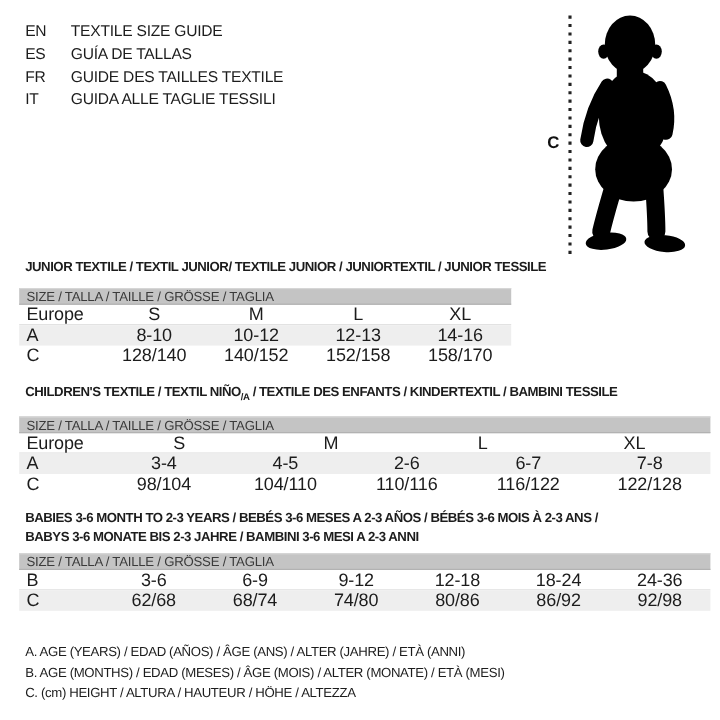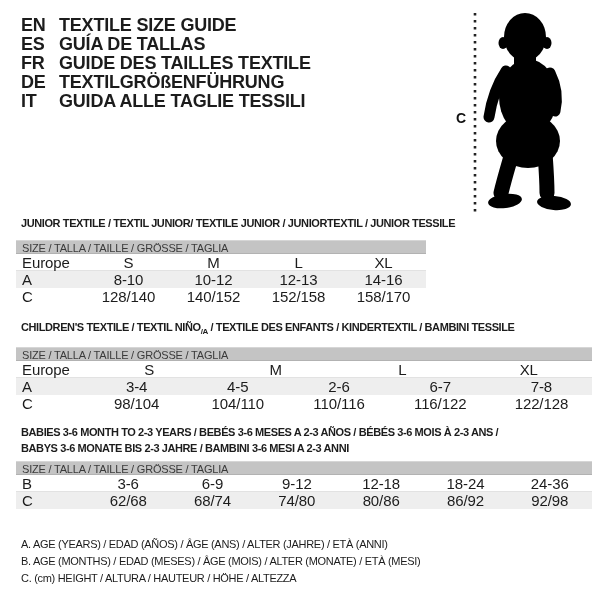--- a/index.html
+++ b/index.html
@@ -10,21 +10,21 @@
     background: #ffffff;
     font-family: "Liberation Sans", sans-serif;
     color: #1c1c1c;
     position: relative;
     overflow: hidden;
   }
   .abs { position: absolute; }
 
   
   .lang-list { left: 21px; top: 16px; }
-  .lang-row { display: flex; line-height: 19px; font-size: 18px; font-weight: 700; letter-spacing: -0.2px; }
+  .lang-row { display: flex; line-height: 19px; font-size: 13px; font-weight: 400; letter-spacing: -0.2px; }
   .lang-code { width: 38px; flex: 0 0 38px; }
 
   
   .figure-svg { left: 448px; top: 5px; }
 
   
   .sec-title {
     font-size: 11px; font-weight: 700; letter-spacing: -0.4px;
     line-height: 14px; white-space: nowrap;
   }
@@ -64,24 +64,20 @@
     <span class="lang-code">EN</span>
     <span class="lang-label">TEXTILE SIZE GUIDE</span>
   </div>
   <div class="lang-row">
     <span class="lang-code">ES</span>
     <span class="lang-label">GUÍA DE TALLAS</span>
   </div>
   <div class="lang-row">
     <span class="lang-code">FR</span>
     <span class="lang-label">GUIDE DES TAILLES TEXTILE</span>
-  </div>
-  <div class="lang-row">
-    <span class="lang-code">DE</span>
-    <span class="lang-label">TEXTILGRÖßENFÜHRUNG</span>
   </div>
   <div class="lang-row">
     <span class="lang-code">IT</span>
     <span class="lang-label">GUIDA ALLE TAGLIE TESSILI</span>
   </div>
 </div>
 
 <svg class="abs figure-svg" width="147" height="210" viewBox="0 0 147 210">
   <line x1="27" y1="8" x2="27" y2="207" stroke="#222222" stroke-width="2.6" stroke-dasharray="2.6 4.4"></line>
   <text x="8" y="118" font-size="14" font-weight="bold" fill="#111111">C</text>

